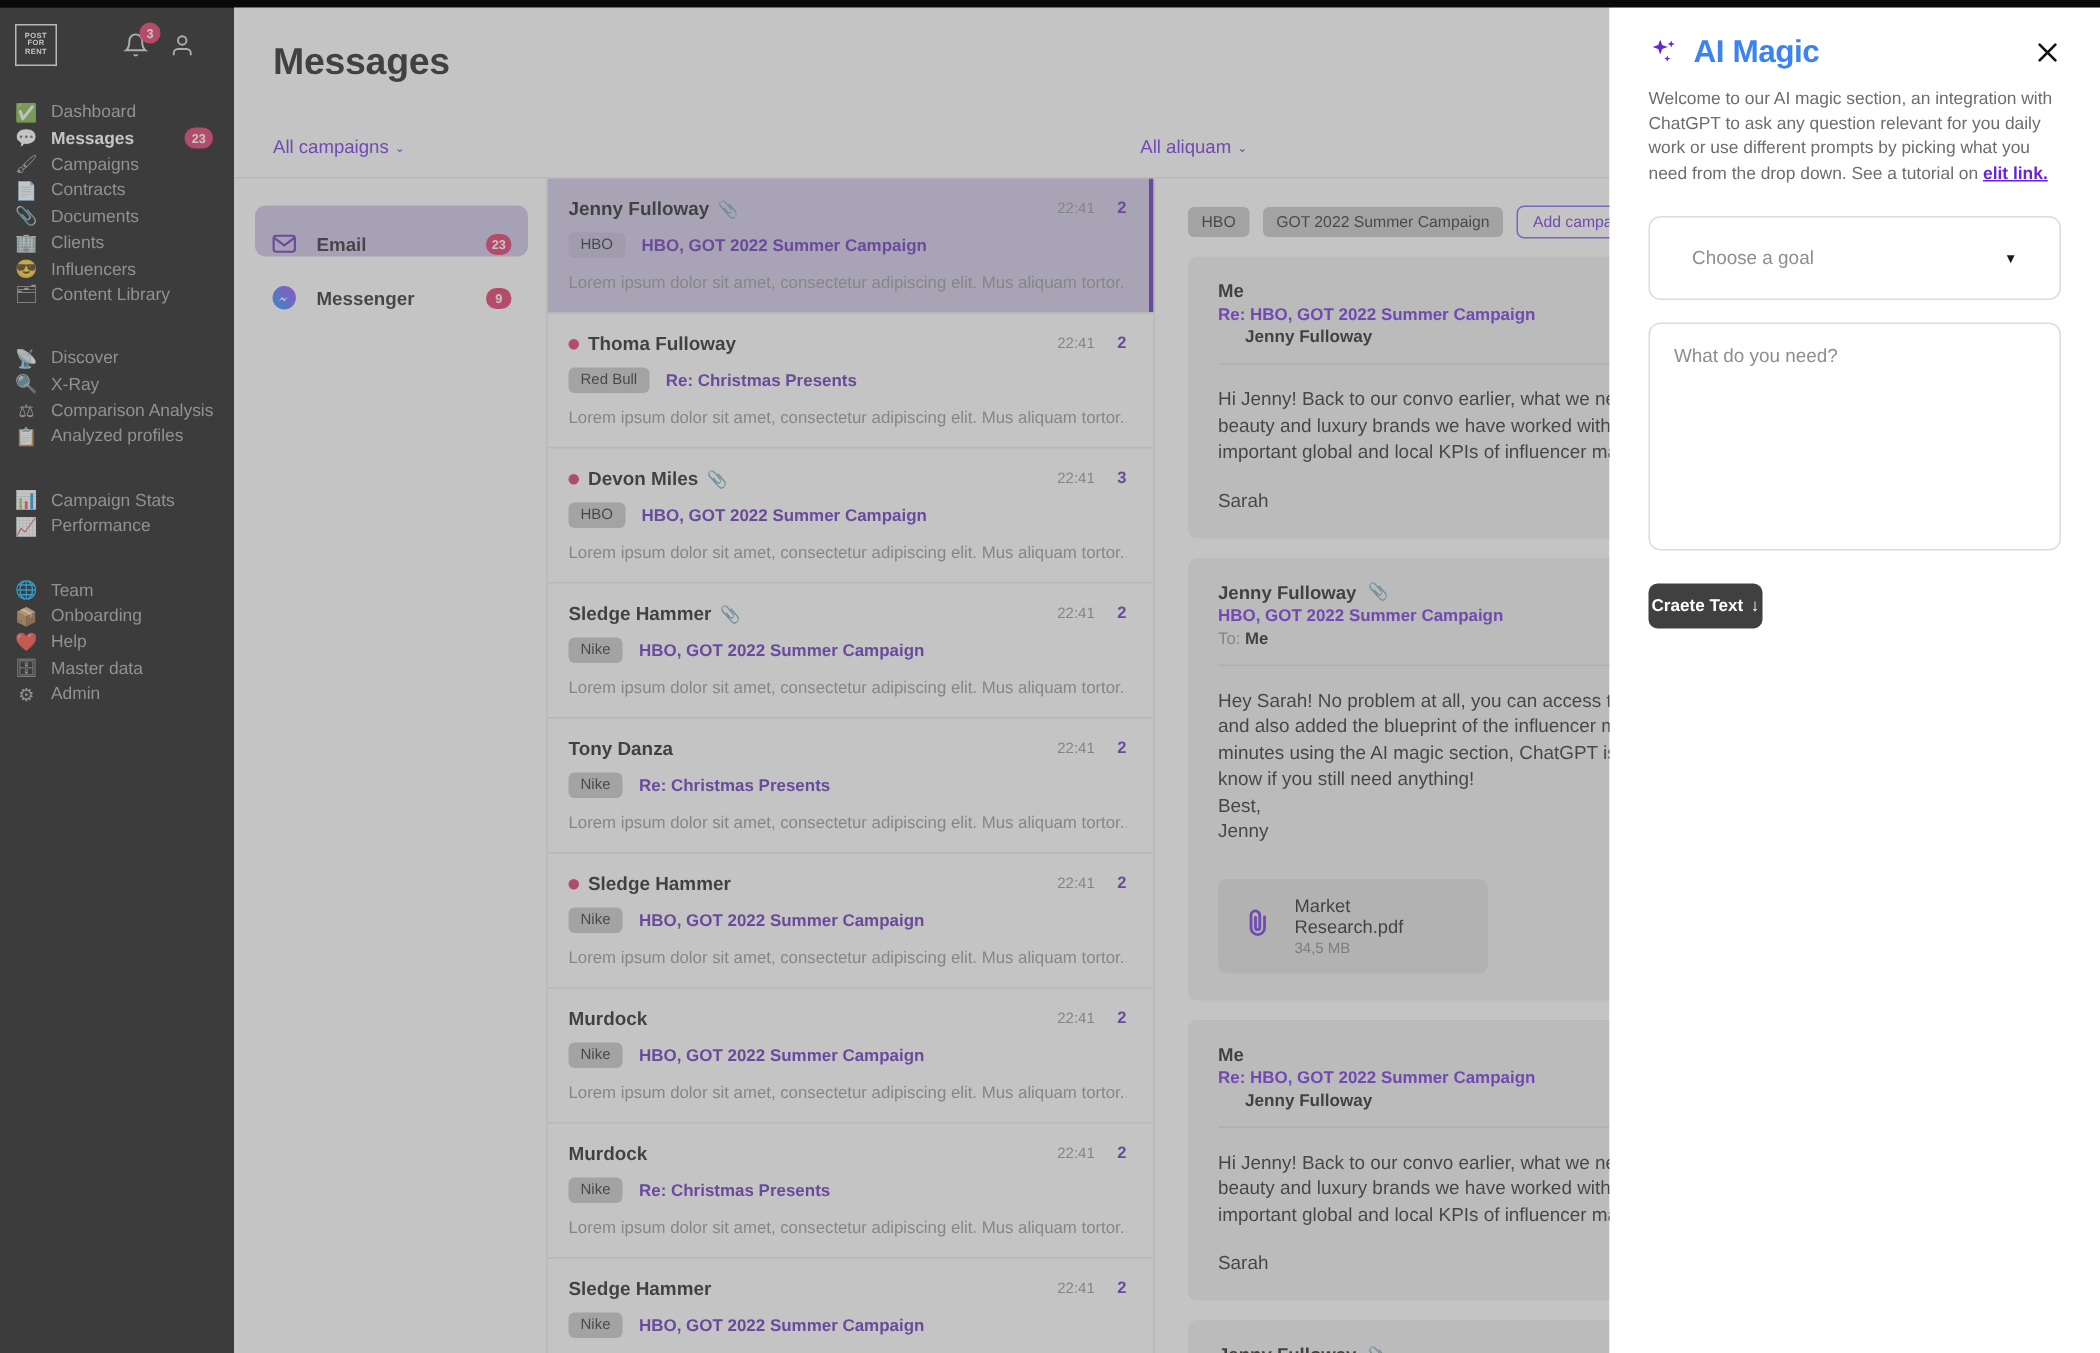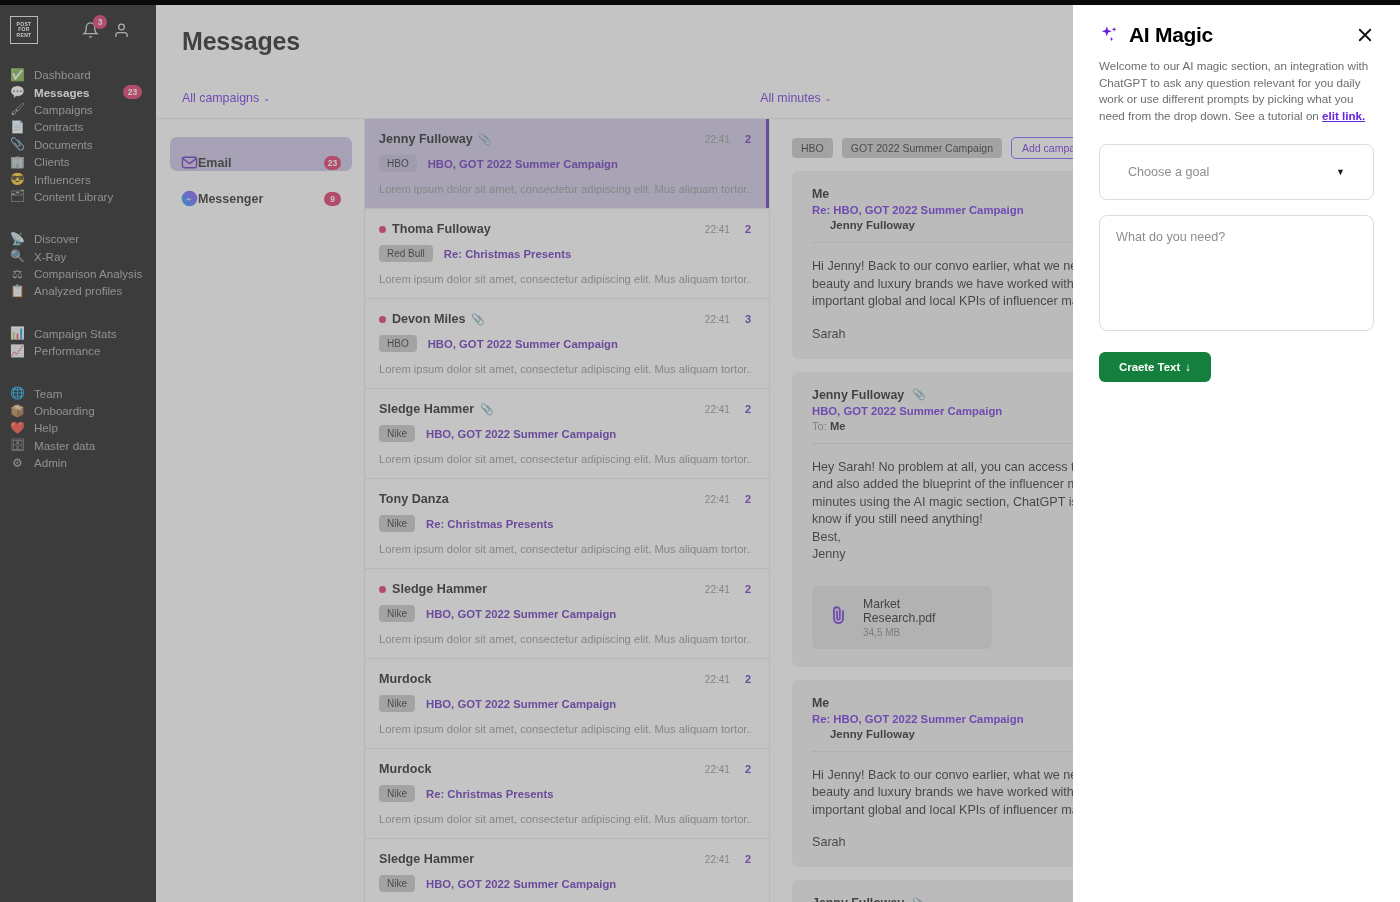--- a/index.html
+++ b/index.html
@@ -76,21 +76,21 @@
   }
   .filter.muted { color: #8d8d8d; }
   .caret { font-size: 8px; line-height: 1; position: relative; top: 1px;}
 
   .content { display: flex; height: 787px; }
 
   
   .channels { width: 208px; padding: 18px 12px 0 14px; background: #fff; flex: none;}
   .chan {
     display: flex; align-items: center; height: 34px; border-radius: 7px;
-    padding: 17px 11px 0 11px; cursor: pointer; margin-bottom: 2px;
+    padding: 17px 11px 0 11px; gap: 13px; cursor: pointer; margin-bottom: 2px;
     font-size: 12.5px; font-weight: 700; color: #1a1a1a;
   }
   .chan.active { background: #c9bfe3; }
   .chan .cico { width: 17px; height: 17px; flex: none; display:flex; align-items:center; justify-content:center;}
   .chan-badge {
     margin-left: auto; background: #e0245e; color: #fff; font-size: 8.5px;
     font-weight: 600; min-width: 17px; height: 14px; border-radius: 7px;
     display: flex; align-items: center; justify-content: center; padding: 0 3px;
   }
 
@@ -150,39 +150,39 @@
   }
 
   
   .ai-panel {
     position: absolute; top: 5px; right: 0; width: 327px; height: 897px;
     background: #fff; z-index: 30; padding: 18px 26px 0 26px;
   }
   .ai-head { display: flex; align-items: flex-start; }
   .ai-title-wrap { display: flex; align-items: center; gap: 8px; }
   .spark { width: 22px; height: 22px; flex: none;}
-  .ai-title { font-size: 21px; font-weight: 700; color: #000000; letter-spacing: -.3px;}
+  .ai-title { font-size: 21px; font-weight: 700; color: #3b82f6; letter-spacing: -.3px;}
   .ai-close { margin-left: auto; cursor: pointer; width: 18px; height: 18px; margin-top: 3px;}
   .ai-desc { font-size: 11.6px; color: #6d6d6d; line-height: 16.5px; margin-top: 11px;}
   .ai-link { color: #6622dd; font-weight: 700; text-decoration: underline; cursor: pointer;}
   .ai-select {
     margin-top: 20px; height: 56px; border: 1px solid #dcdcdc; border-radius: 8px;
     display: flex; align-items: center; padding: 0 28px; cursor: pointer;
   }
   .ai-select span { font-size: 12.6px; color: #8e8e8e; }
   .ai-select .dd { margin-left: auto; font-size: 9px; color: #1a1a1a; }
   .ai-textarea {
-    margin-top: 15px; height: 116px; border: 1px solid #dcdcdc; border-radius: 8px;
+    margin-top: 15px; height: 152px; border: 1px solid #dcdcdc; border-radius: 8px;
     padding: 14px 16px; font-size: 12.6px; color: #8e8e8e; font-family: inherit;
     resize: none; width: 100%; background: #fff;
   }
   .ai-textarea::placeholder { color: #8e8e8e; }
   .ai-btn {
-    margin-top: 17px; background: #15803d; color: #fff; border: none; border-radius: 6px;
-    font-size: 11.4px; font-weight: 700; padding: 9px 20px; cursor: pointer;
+    margin-top: 17px; background: #404040; color: #fff; border: none; border-radius: 6px;
+    font-size: 11.4px; font-weight: 700; padding: 9px 2px; cursor: pointer;
     font-family: inherit; display: inline-flex; align-items: center; gap: 5px;
   }
 </style>
 </head>
 <body>
 
 <div class="app">
 
   <div class="topstrip"></div>
 
@@ -304,21 +304,21 @@
     <div class="page-header">
       <div class="page-title">Messages</div>
     </div>
 
     <div class="filterbar" id="filterbar">
         <div class="filter">
           <span>All campaigns</span>
           <span class="caret">⌄</span>
         </div>
         <div class="filter">
-          <span>All minutes</span>
+          <span>All aliquam</span>
           <span class="caret">⌄</span>
         </div>
         <div class="filter muted">
           <span>All countries</span>
           <span class="caret">⌄</span>
         </div>
       </div>
 
     <div class="content">
       <div class="channels" id="channels">

